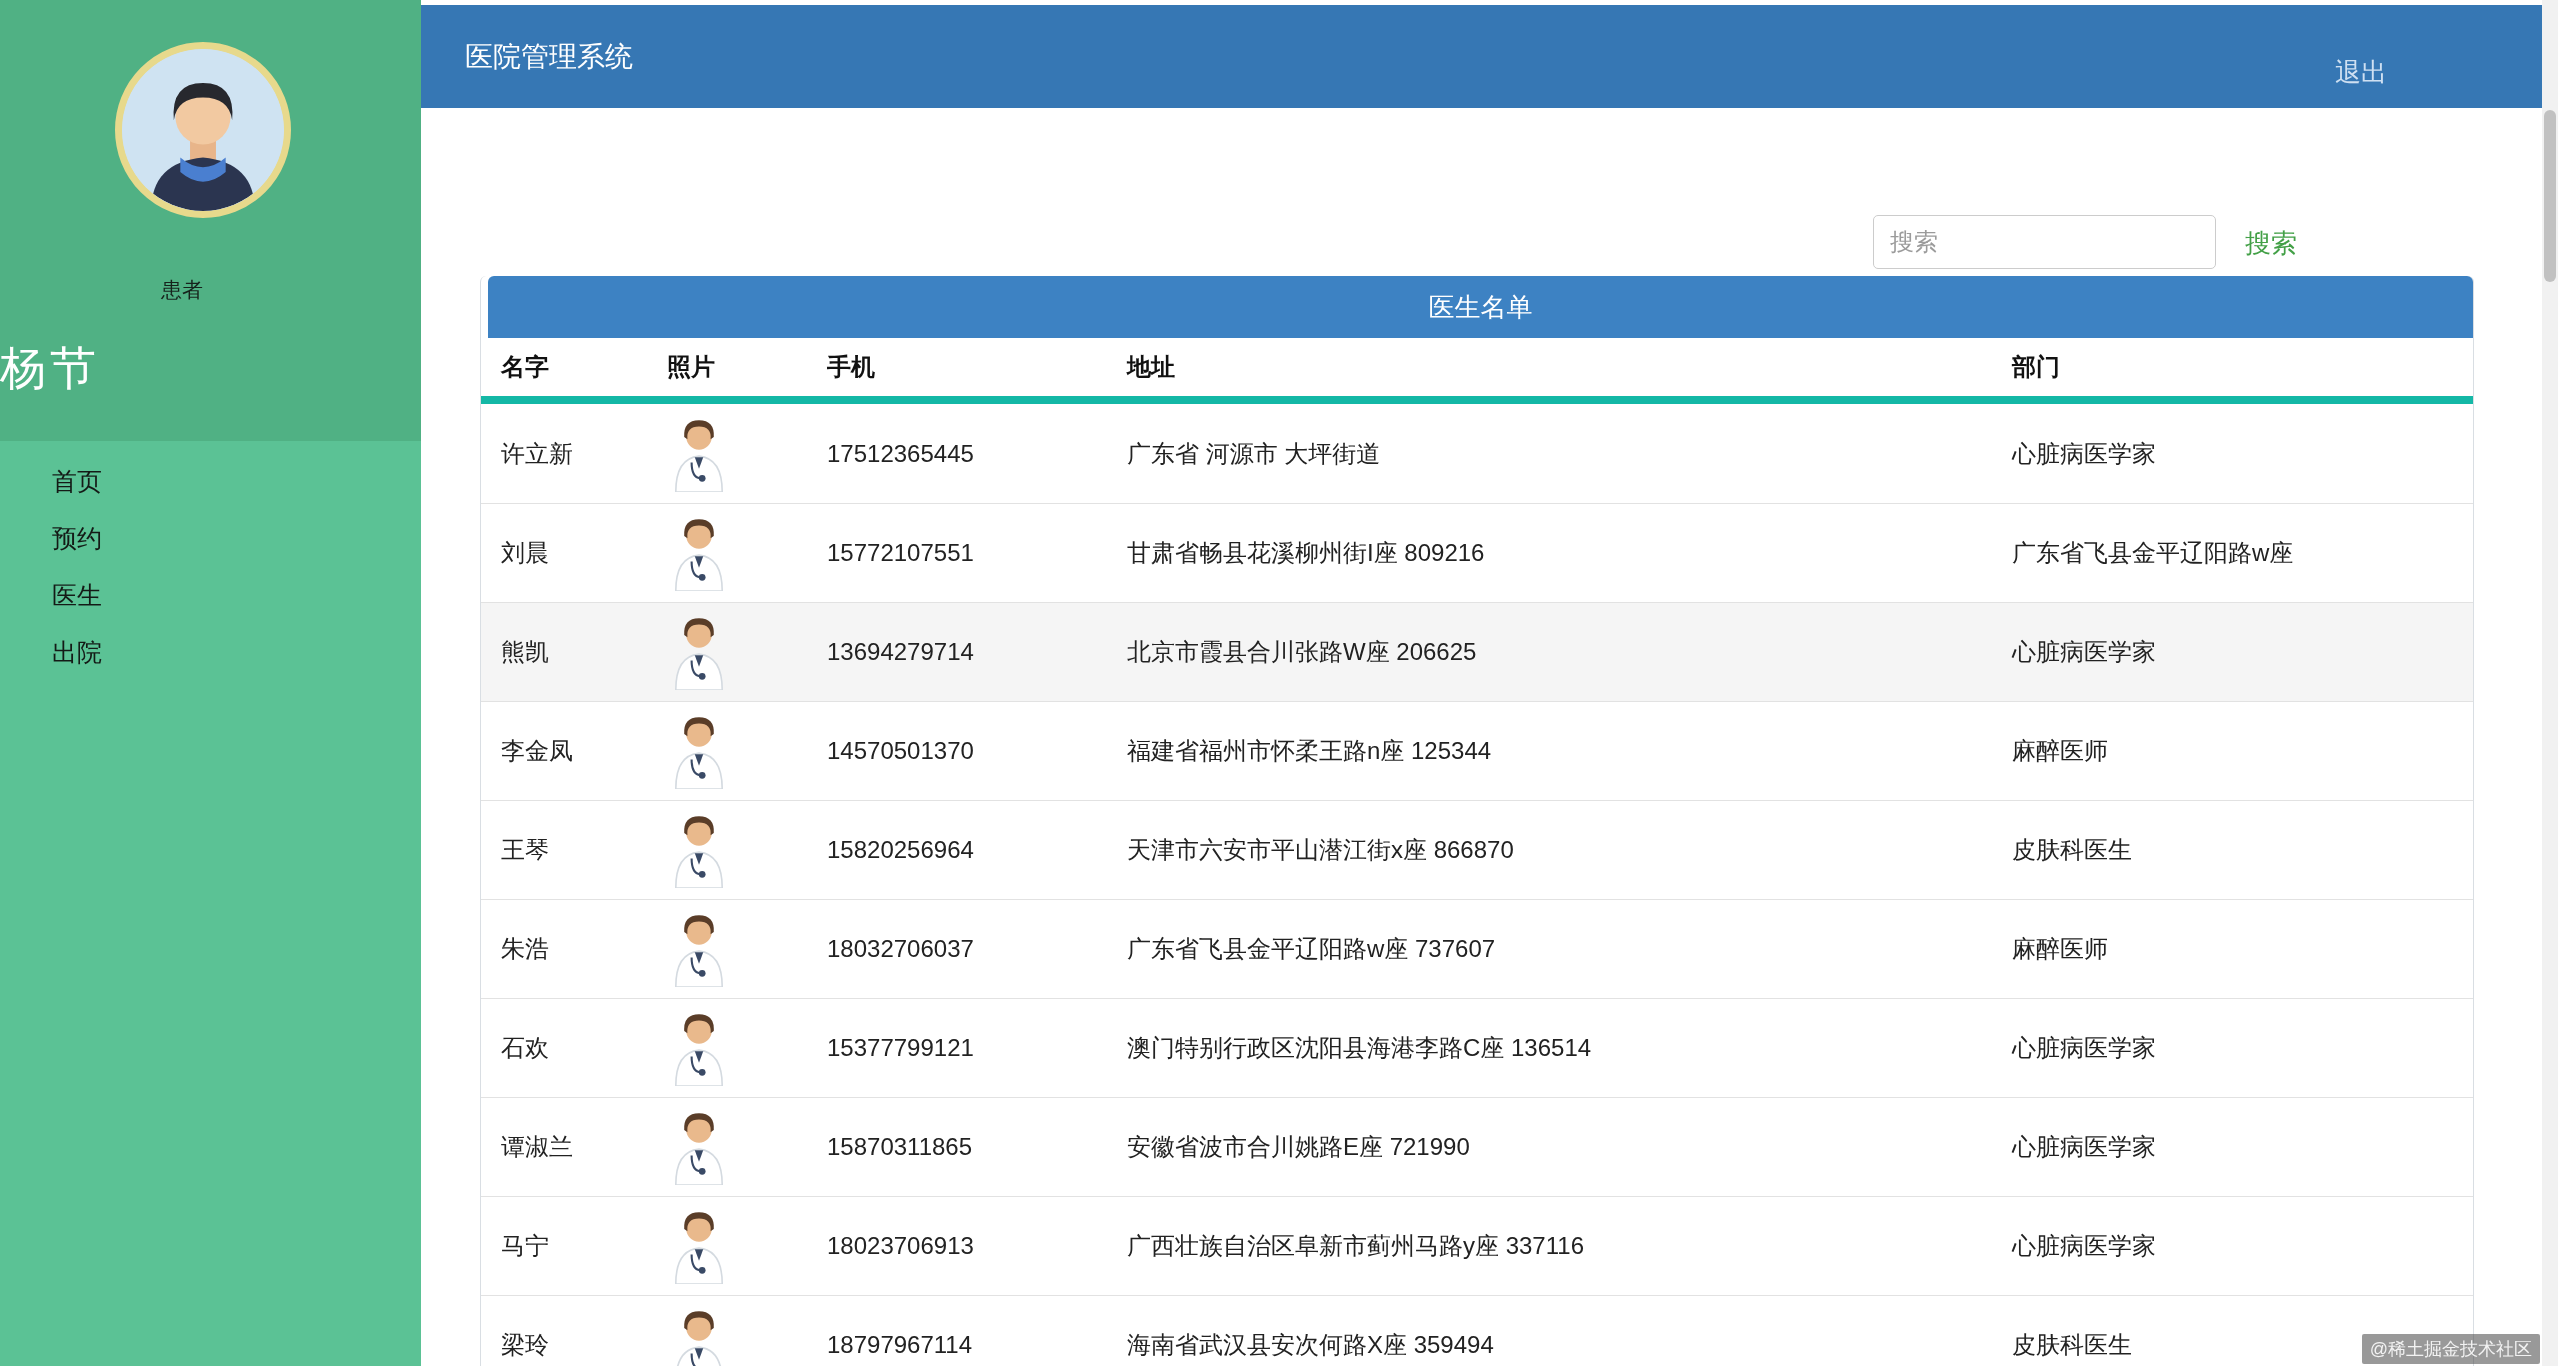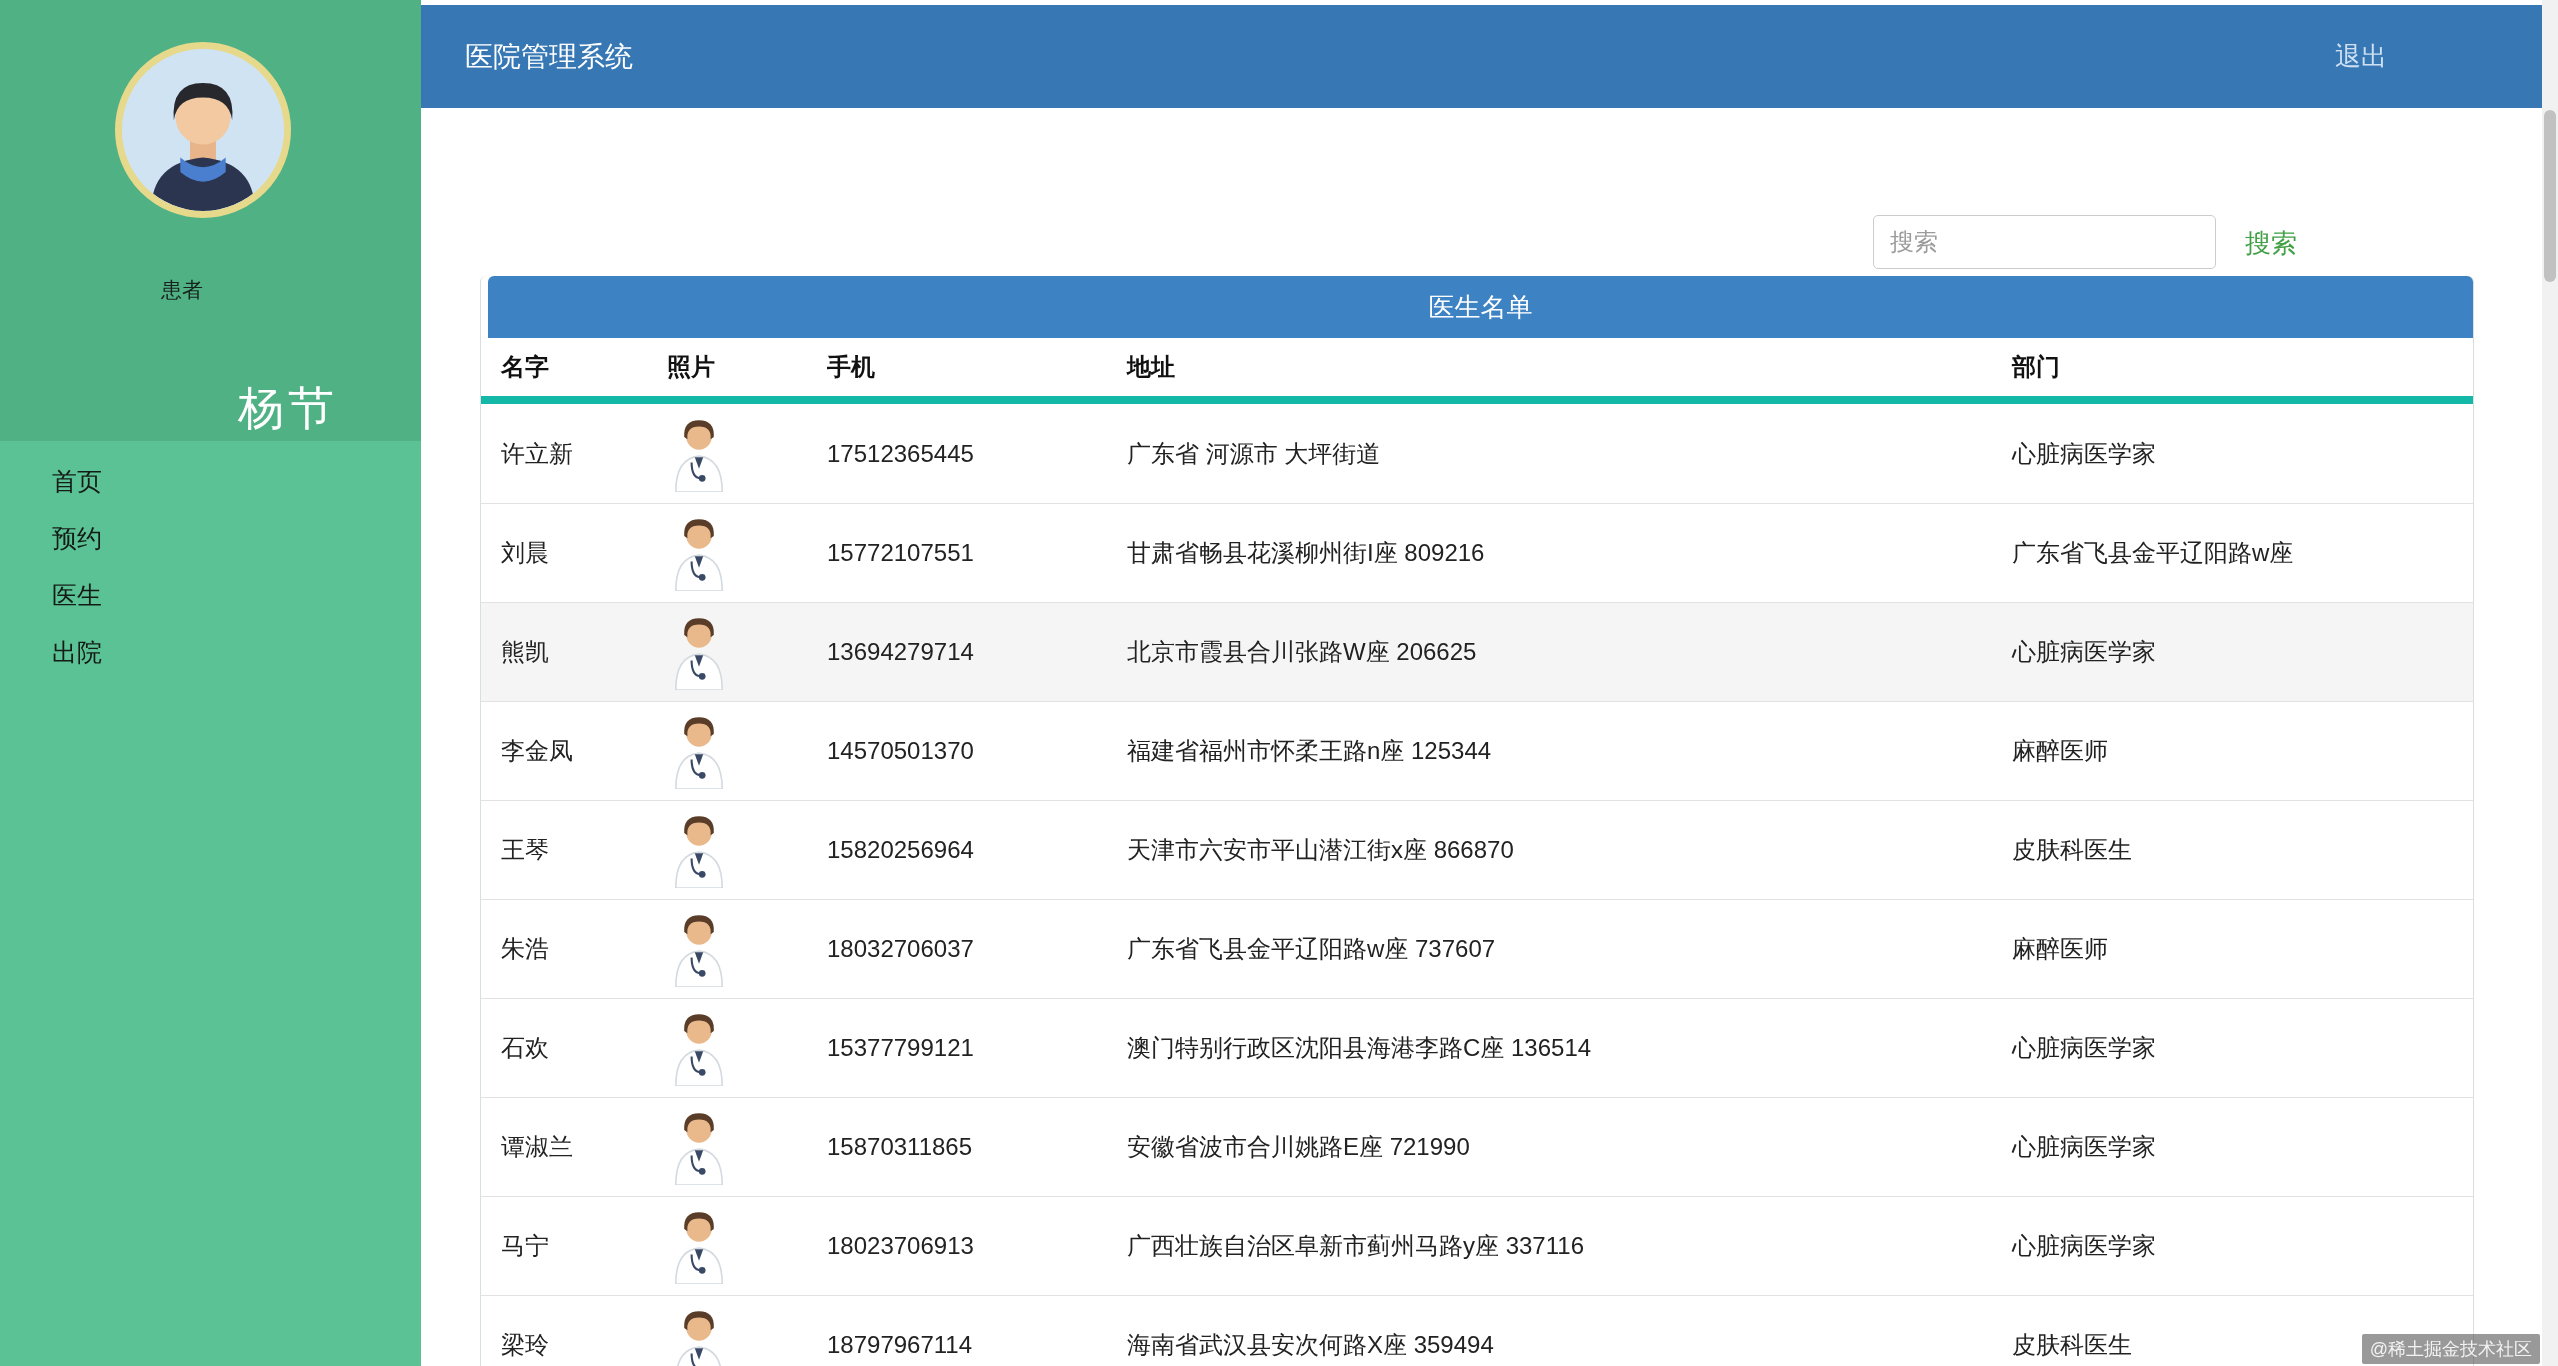--- a/index.html
+++ b/index.html
@@ -10,32 +10,32 @@
   
   .sidebar { position: absolute; left: 0; top: 0; width: 421px; height: 1366px;
     background: #5bc295; z-index: 5; }
   .sidebar-top { position: absolute; left: 0; top: 0; width: 421px; height: 441px;
     background: #50b184; }
   .avatar { position: absolute; left: 115px; top: 42px; width: 176px; height: 176px;
     border-radius: 50%; border: 7px solid #e7d98c; background: #cfe3f2; overflow: hidden; }
   .avatar svg { display: block; width: 100%; height: 100%; }
   .role { position: absolute; left: 0; top: 276px; width: 364px; text-align: center;
     font-size: 21px; color: #16231c; }
-  .username { position: absolute; left: 0; top: 338px; width: 338px; text-align: right;
-    font-size: 46px; color: #ffffff; letter-spacing: 4px; margin-top: 40px; }
+  .username { position: absolute; left: 0; top: 338px; width: 338px; text-align: left;
+    font-size: 46px; color: #ffffff; letter-spacing: 4px; }
   .sidebar-nav { position: absolute; left: 0; top: 453px; width: 421px; }
   .nav-item { height: 57px; line-height: 57px; padding-left: 52px; font-size: 25px;
     color: #141a16; cursor: pointer; }
 
   
   .topbar { position: absolute; left: 421px; top: 5px; right: 16px; height: 103px;
     background: #3677b4; }
   .app-title { position: absolute; left: 44px; top: 0; height: 88px; line-height: 103px;
     font-size: 28px; color: #ffffff; }
-  .logout { position: absolute; right: 155px; top: 0; height: 103px; line-height: 103px;
+  .logout { position: absolute; right: 155px; top: 16px; height: 103px; line-height: 103px;
     font-size: 26px; color: #cfe0f2; cursor: pointer; }
 
   
   .content { position: absolute; left: 421px; top: 108px; right: 16px; bottom: 0;
     background: #ffffff; }
   .search-input { position: absolute; left: 1452px; top: 107px; width: 343px; height: 54px;
     border: 1px solid #cccccc; border-radius: 5px; padding: 0 16px; font-size: 24px;
     color: #333; outline: none; font-family: "Liberation Sans", sans-serif; }
   .search-input::placeholder { color: #9b9b9b; }
   .search-btn { position: absolute; left: 1824px; top: 118px; font-size: 26px;

